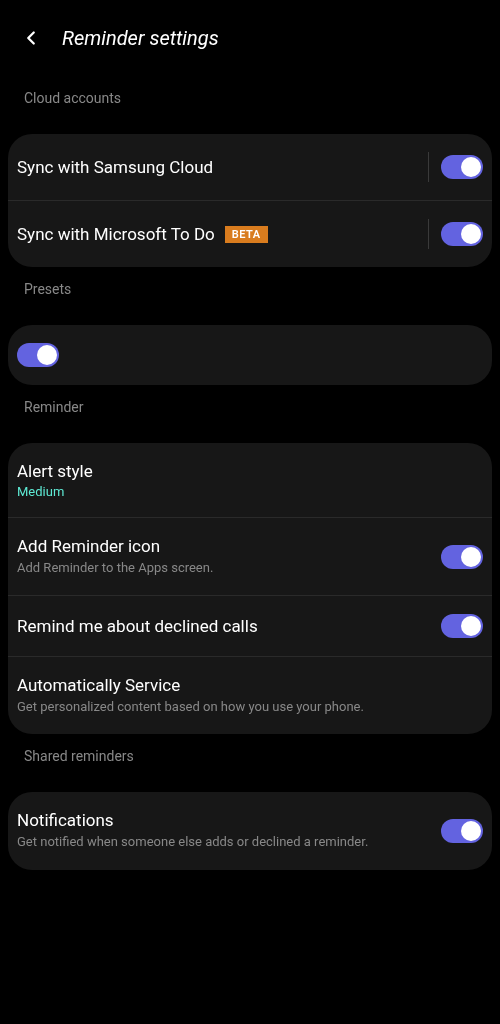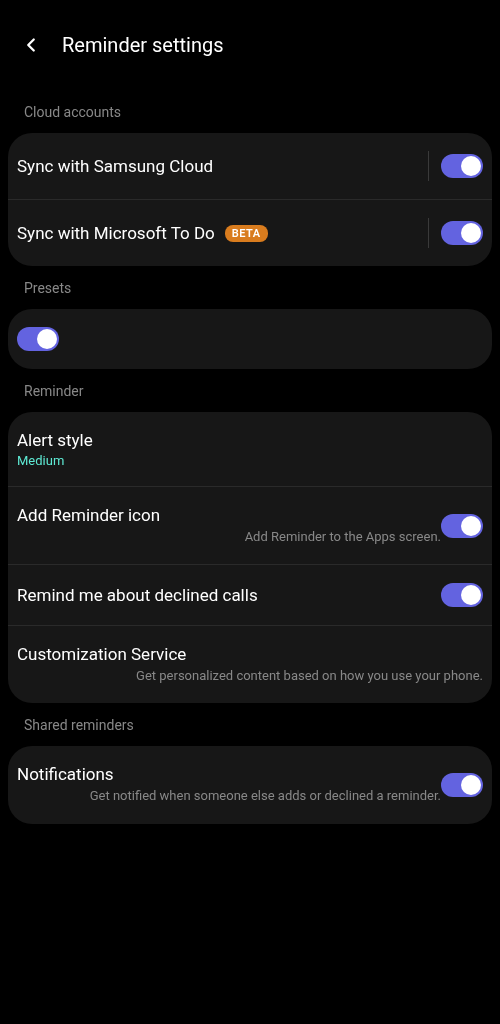--- a/index.html
+++ b/index.html
@@ -11,38 +11,39 @@
     body {
       background: #000;
       color: #fff;
       width: 500px;
       height: 1024px;
       overflow: hidden;
     }
     .header {
       display: flex;
       align-items: center;
-      padding: 33px 20px;
+      padding: 26px 20px;
       gap: 20px;
+      font-style: italic;
     }
     .back-arrow {
       width: 22px;
       height: 22px;
       display: flex;
       align-items: center;
       justify-content: center;
     }
     .header-title {
       font-size: 20px;
       font-weight: 400;
     }
     .section-header {
       color: #888;
       font-size: 14px;
-      padding: 14px 24px 13px;
+      padding: 14px 24px 28px;
     }
     .section-group {
       background: #171717;
       border-radius: 24px;
       margin: 0 8px;
     }
     .setting-row {
       display: flex;
       align-items: center;
       justify-content: space-between;
@@ -63,33 +64,32 @@
       font-weight: 400;
       color: #fff;
       display: flex;
       align-items: center;
       gap: 10px;
     }
     .setting-subtitle {
       font-size: 13px;
       color: #888;
       line-height: 1.4;
-      text-align: right;
     }
     .setting-value {
       font-size: 13px;
       color: #5eead4;
     }
     .badge-beta {
       background: #d97c1e;
       color: #fff;
       font-size: 11px;
       font-weight: 600;
       padding: 2px 7px;
-      border-radius: 8px;
+      border-radius: 0;
       letter-spacing: 0.5px;
     }
     .badge-n {
       background: #e8940f;
       color: #fff;
       font-size: 11px;
       font-weight: 600;
       width: 18px;
       height: 18px;
       border-radius: 50%;
@@ -186,21 +186,21 @@
     <div class="toggle"></div>
   </div>
   <div class="setting-row">
     <div class="setting-left">
       <div class="setting-title">Remind me about declined calls</div>
     </div>
     <div class="toggle"></div>
   </div>
   <div class="setting-row">
     <div class="setting-left">
-      <div class="setting-title">Customization Service</div>
+      <div class="setting-title">Automatically Service</div>
       <div class="setting-subtitle">Get personalized content based on how you use your phone.</div>
     </div>
   </div>
 </div>
 
 <div class="section-header">Shared reminders</div>
 <div class="section-group">
   <div class="setting-row">
     <div class="setting-left">
       <div class="setting-title">Notifications</div>

